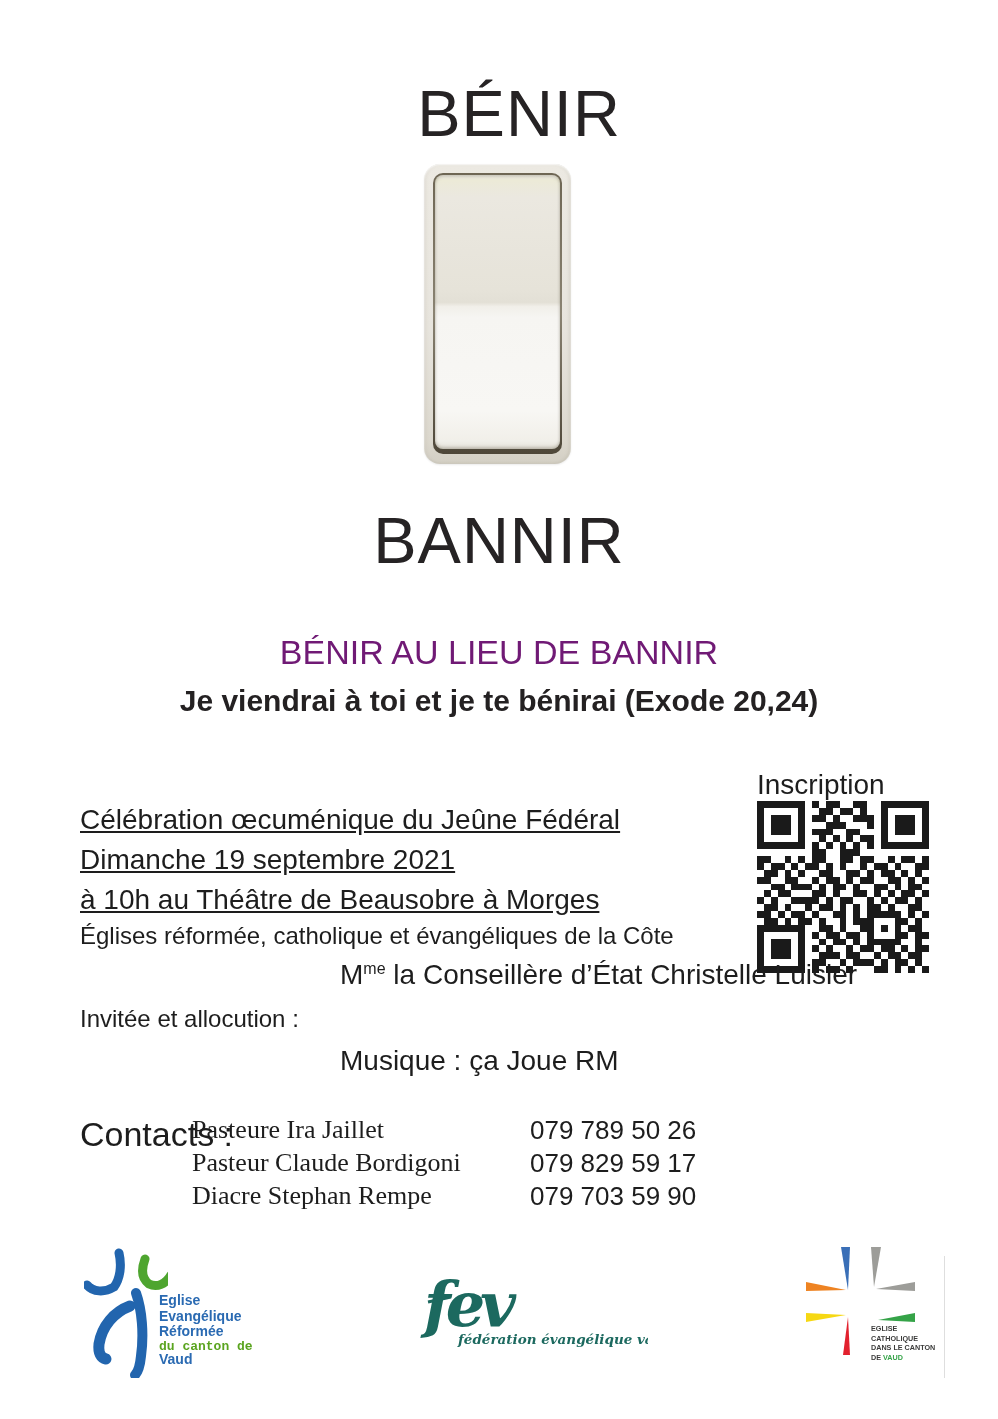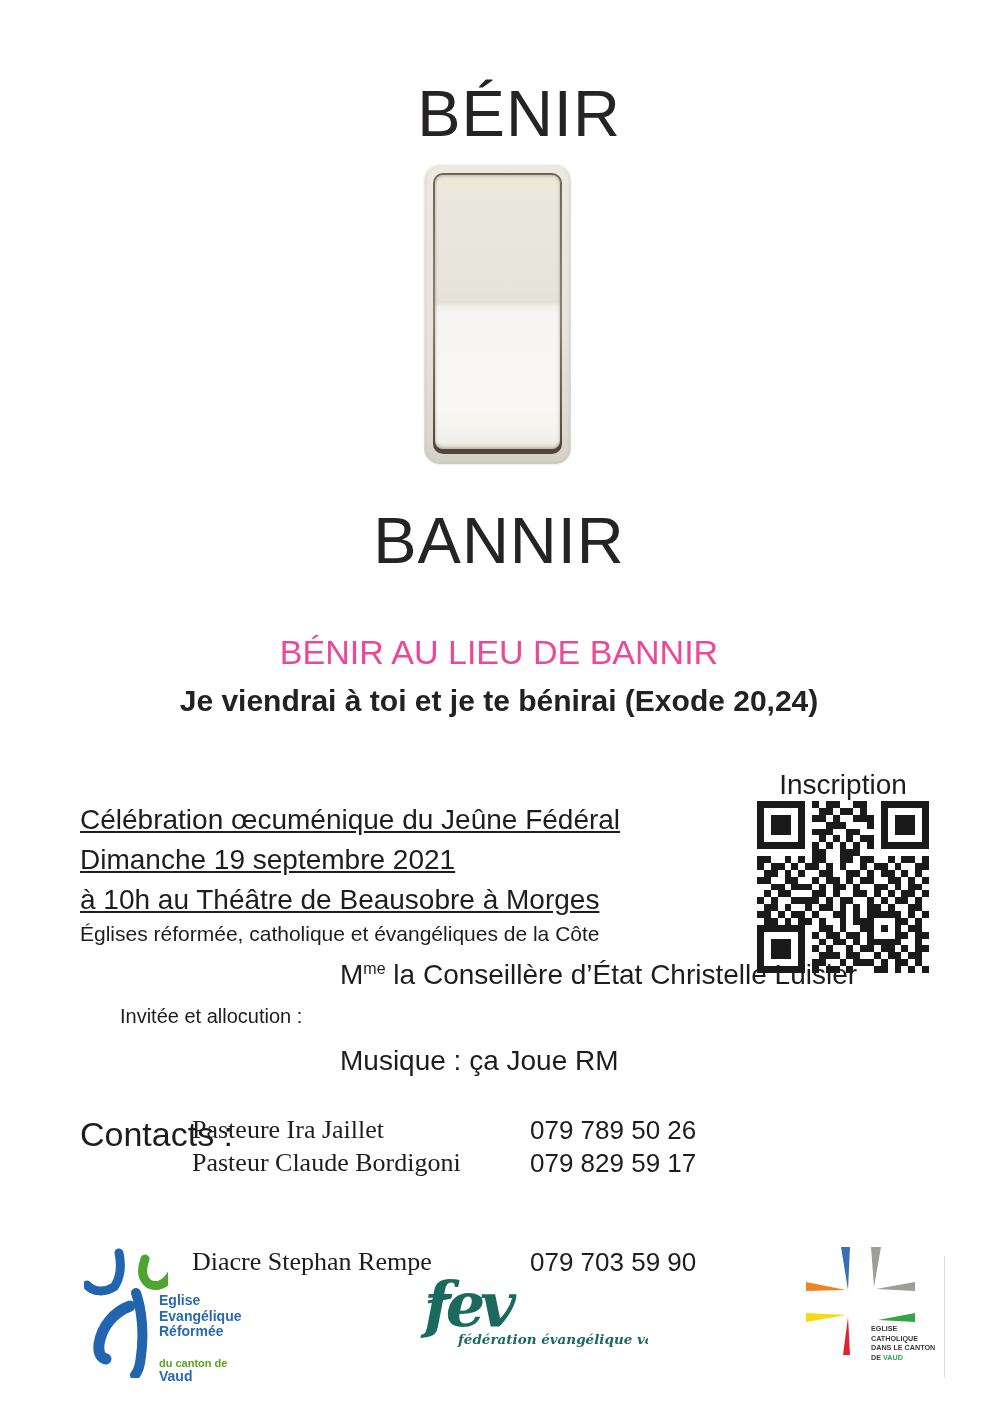--- a/index.html
+++ b/index.html
@@ -38,49 +38,49 @@
     border-radius:8px;
     background:linear-gradient(180deg,
       #f2f0ea 0%, #ecead7 2%, #ebe8e0 8%,
       #e6e3d9 42%, #e3e0d6 46.5%,
       #f1efe9 48%, #f6f5f2 52%,
       #f8f7f4 86%, #f1efe9 97%, #e6e3da 100%);
     box-shadow:inset 0 2px 3px rgba(90,82,62,.25),
                inset 0 -2px 3px rgba(90,82,62,.28);
   }
   
-  #headline{left:0; top:633px; width:998px; text-align:center; font-size:34px; color:#ec4899;}
+  #headline{left:0; top:633px; width:998px; text-align:center; font-size:34px; color:#701a75;}
   #verse{left:0; top:684px; width:998px; text-align:center; font-size:30px; color:#242122;font-weight:bold;}
   
-  #inscription-label{left:757px; top:769px; width:172px; text-align:center; font-size:28px;}
+  #inscription-label{left:757px; top:769px; width:172px; text-align:left; font-size:28px;}
   #qr{
     left:757px; top:801px; width:172px; height:172px;
     display:grid; grid-template-columns:repeat(25,1fr); grid-template-rows:repeat(25,1fr);
     background:#ffffff;
   }
   #qr .qr-on{background:#1a1a1a;}
   
   .event-line{left:80px; width:680px; font-size:28px; line-height:40px;text-decoration:underline;}
   #event-l1{top:800px;} #event-l2{top:840px;} #event-l3{top:880px;}
-  #churches{left:80px; top:922px; width:720px; font-size:21px;}
+  #churches{left:80px; top:922px; width:720px; font-size:24px;}
   
-  #guest-label{left:80px; top:1005px; font-size:20px;margin-left:40px;}
+  #guest-label{left:80px; top:1005px; font-size:24px;}
   #guest-value{left:340px; top:955px; font-size:28px; line-height:40px;}
   #guest-value sup{font-size:16px; vertical-align:super; line-height:0;}
   #music{left:340px; top:1045px; font-size:28px;}
   
   #contacts-label{left:80px; top:1115px; font-size:34px;}
   .contact-name{left:192px; width:330px; font-size:26px;font-family:Liberation Serif, serif;}
   .contact-phone{left:530px; width:200px; font-size:26px;}
-  .c-r0{top:1115px;} .c-r1{top:1148px;} .c-r2{top:1247px;}
+  .c-r0{top:1115px;} .c-r1{top:1148px;} .c-r2{top:1181px;}
   
   #eerv-mark{left:84px; top:1246px;}
   #eerv-text{left:159px; top:1293px; font-weight:bold; line-height:15.5px;}
   #eerv-text .blue{color:#2a6ab2; font-size:14px; display:block;}
-  #eerv-text .green{color:#5aa41f; font-size:11px; display:block; line-height:11px; margin-top:18px;}
+  #eerv-text .green{color:#5aa41f; font-size:13px; display:block; line-height:11px; margin-top:1px;font-family:Liberation Mono, monospace;}
   #fev-logo{left:418px; top:1270px;}
   #catholic-logo{left:803px; top:1240px; width:142px; height:150px;}
   #catholic-text{
     position:absolute; left:68px; top:84px;
     font-size:8px; font-weight:bold; line-height:9.5px; color:#3b3b3a;
     transform:scaleX(.9); transform-origin:left top; white-space:nowrap;
   }
   #catholic-text .l{display:block;}
   #catholic-text .vaud{color:#35a348;}
   #catholic-border{left:944px; top:1256px; width:1px; height:122px; background:#dedede;}

